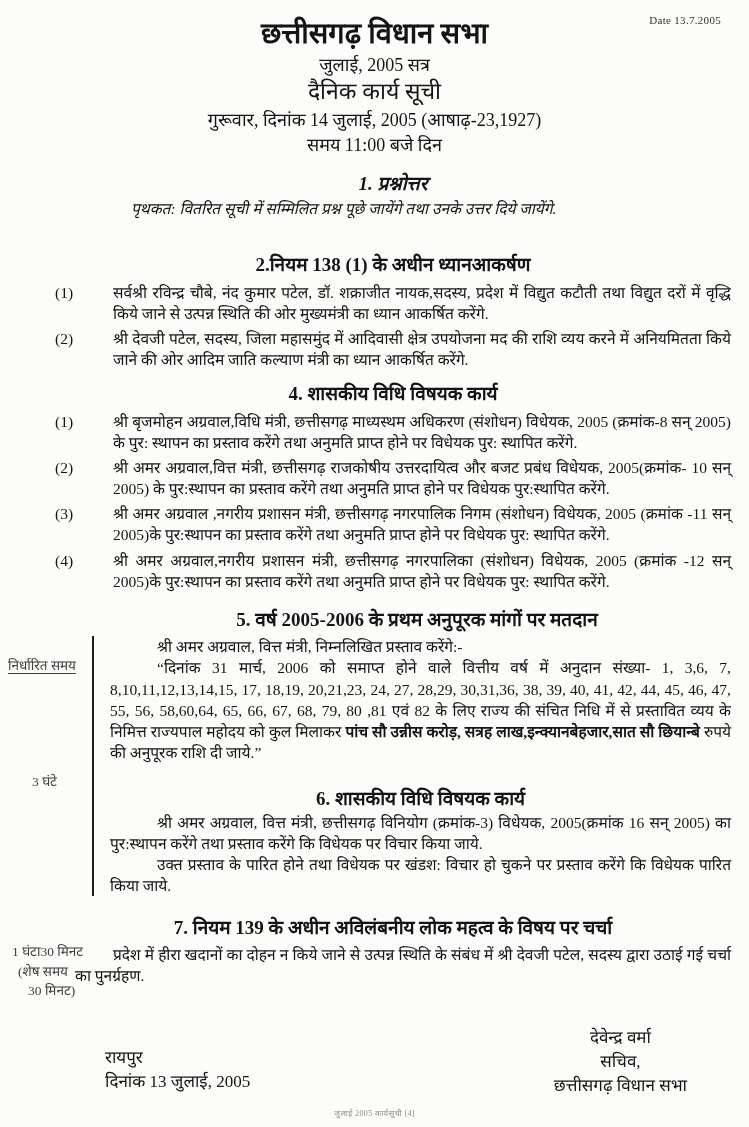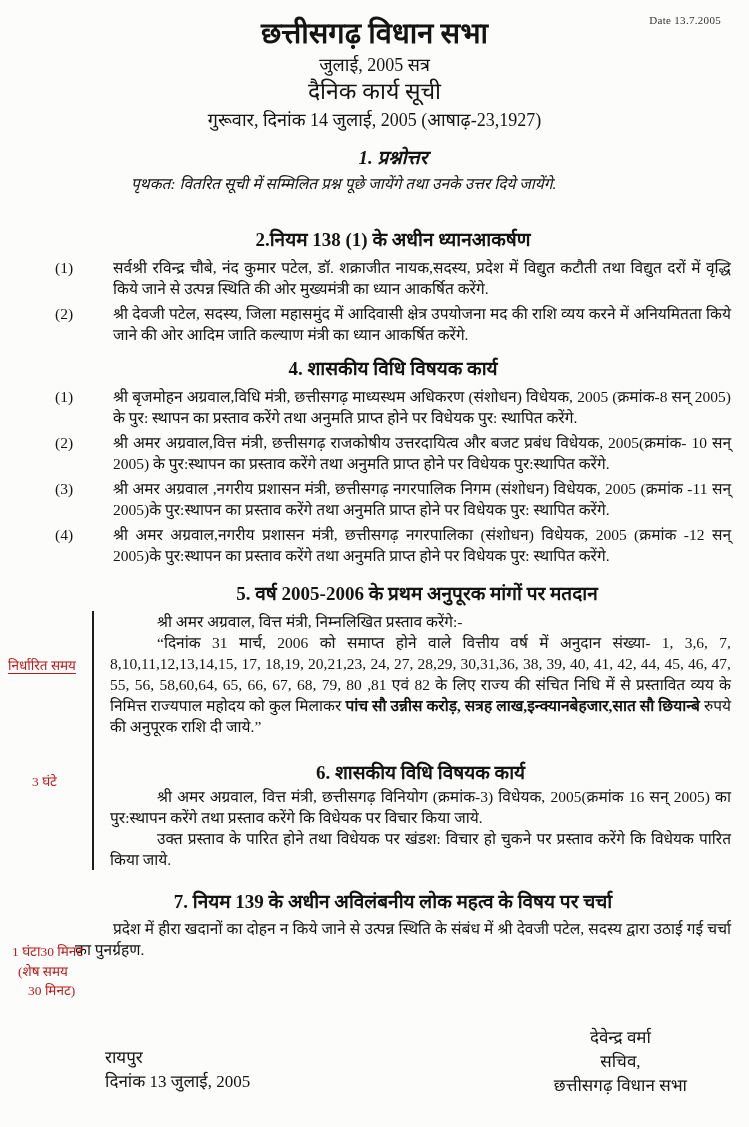--- a/index.html
+++ b/index.html
@@ -68,21 +68,21 @@
   .timed-block .para { text-align: justify; }
 
   .sec7 { margin-top: 20px; }
   .sec7 .para { margin-top: 3px; }
 
   .margin-note {
     position: absolute;
     left: 8px;
     font-size: 13.5px;
     line-height: 1.45;
-    color: #b91c1c;
+    color: #404040;
   }
   .note-allotted { top: 656px; text-decoration: underline; text-underline-offset: 3px; }
   .note-hours { top: 772px; left: 32px; }
   .note-duration { top: 942px; left: 12px; width: 90px; }
   .note-duration .l2 { display: block; margin-left: 6px; }
   .note-duration .l3 { display: block; margin-left: 16px; }
 
   .footer {
     position: absolute;
     top: 1046px;
@@ -110,20 +110,21 @@
 
 <div class="page">
 
   <div class="date-stamp">Date 13.7.2005</div>
 
   <header>
     <div class="title">छत्तीसगढ़ विधान सभा</div>
     <div class="session">जुलाई, 2005 सत्र</div>
     <div class="subtitle">दैनिक कार्य सूची</div>
     <div class="date-line">गुरूवार, दिनांक 14 जुलाई, 2005 (आषाढ़-23,1927)</div>
+    <div class="time-line">समय 11:00 बजे दिन</div>
   </header>
 
   <div class="content">
 
     <section class="sec1">
       <h3 class="sec-heading">1. प्रश्नोत्तर</h3>
       <p class="para indent">पृथकत: वितरित सूची में सम्मिलित प्रश्न पूछे जायेंगे तथा उनके उत्तर दिये जायेंगे.</p>
     </section>
 
     <section class="sec2">
@@ -198,14 +199,15 @@
       <div>रायपुर</div>
       <div>दिनांक 13 जुलाई, 2005</div>
     </div>
     <div class="sign-block">
       <div>देवेन्द्र वर्मा</div>
       <div>सचिव,</div>
       <div>छत्तीसगढ़ विधान सभा</div>
     </div>
   </div>
 
+  <div class="page-footnote">जुलाई 2005 कार्यसूची [4]</div>
 
 </div>
 
 </body></html>

